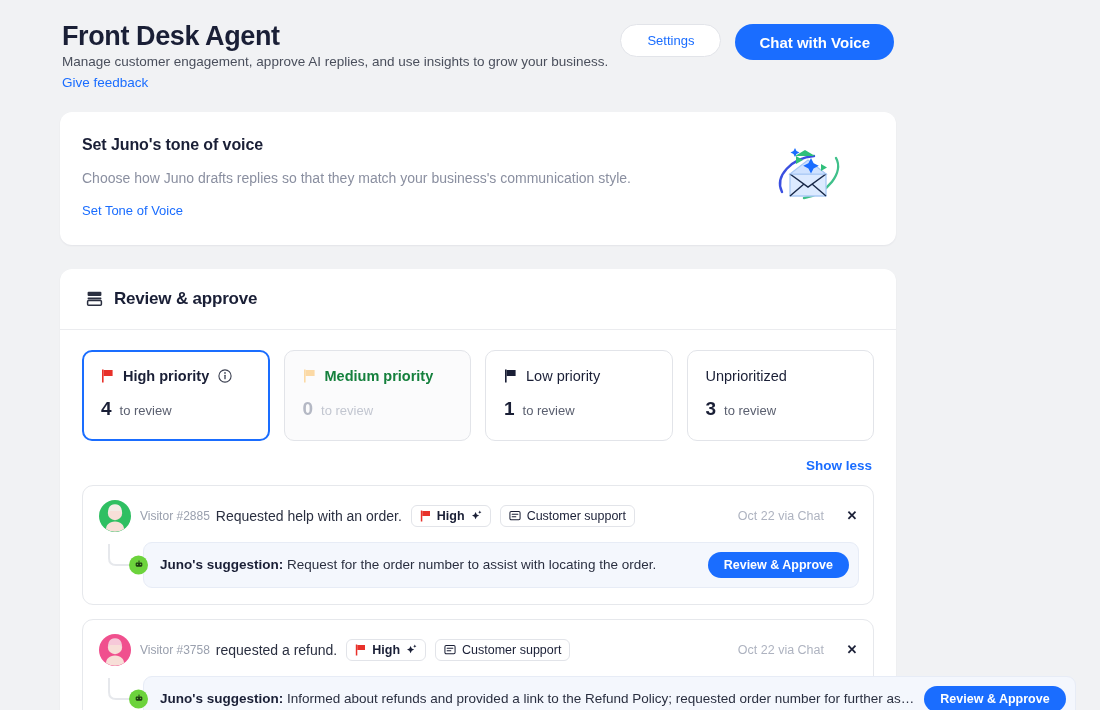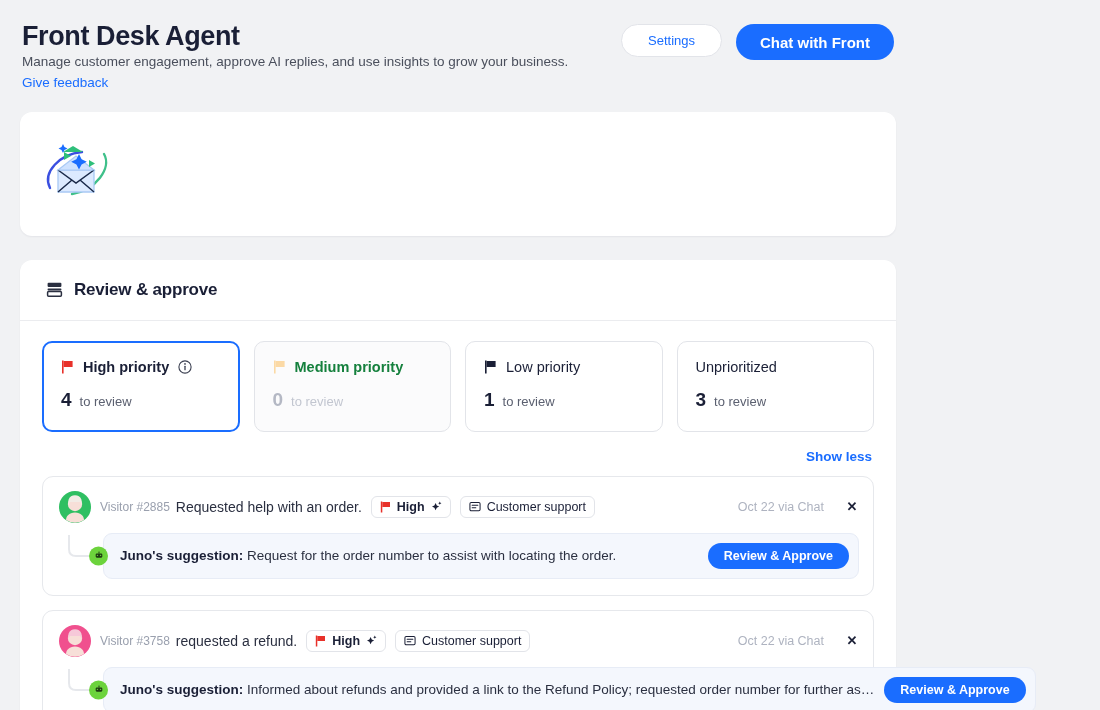--- a/index.html
+++ b/index.html
@@ -2,21 +2,21 @@
 <html><head>
 <meta charset="utf-8">
 <style>
   * { box-sizing: border-box; margin: 0; padding: 0; }
   html, body {
     width: 1100px; height: 710px;
     background: #f1f2f4;
     font-family: "Liberation Sans", sans-serif;
     overflow: hidden;
   }
-  .page { width: 916px; height: 710px; position: relative; }
+  .page { width: 916px; height: 710px; position: relative; padding-left: 40px; }
 
   
   .header {
     padding: 18px 22px 0 22px;
     display: flex; align-items: flex-start; justify-content: space-between;
   }
   .header-left { padding-top: 2px; }
   .page-title {
     font-size: 27px; font-weight: bold; color: #1a1f36;
     letter-spacing: -0.4px; line-height: 1.2;
@@ -149,25 +149,30 @@
 <div class="page">
 
   <div class="header">
     <div class="header-left">
       <div class="page-title">Front Desk Agent</div>
       <div class="page-subtitle">Manage customer engagement, approve AI replies, and use insights to grow your business.</div>
       <div class="feedback-link">Give feedback</div>
     </div>
     <div class="header-actions">
       <button class="btn btn-settings">Settings</button>
-      <button class="btn btn-primary">Chat with Front</button>
+      <button class="btn btn-primary">Chat with Voice</button>
     </div>
   </div>
 
   <div class="card tone-card">
+    <div>
+      <div class="tone-title">Set Juno's tone of voice</div>
+      <div class="tone-desc">Choose how Juno drafts replies so that they match your business's communication style.</div>
+      <div class="tone-link">Set Tone of Voice</div>
+    </div>
     <div class="tone-illo">
       <svg viewBox="0 0 70 62" width="70" height="62">
         <path d="M8 46 C0 30, 18 12, 40 10" stroke="#3a4fe0" stroke-width="2.4" fill="none" stroke-linecap="round"></path>
         <path d="M62 12 C70 26, 54 48, 30 52" stroke="#3fc08a" stroke-width="2.4" fill="none" stroke-linecap="round"></path>
         <path d="M16 28 L52 28 L52 50 L16 50 Z" fill="#dceaff" stroke="#a9c9f5" stroke-width="1.3"></path>
         <path d="M16 28 L34 41 L52 28" fill="none" stroke="#1a2a4a" stroke-width="1.5"></path>
         <path d="M16 50 L30 38 M52 50 L38 38" stroke="#1a2a4a" stroke-width="1.5"></path>
         <path d="M16 28 L34 14 L52 28 Z" fill="#cfe2ff" stroke="#a9c9f5" stroke-width="1.2"></path>
         <path d="M22 10 l7 4 -7 4 z" fill="#2fbf7a"></path>
         <path d="M47 18 l6 3.5 -6 3.5 z" fill="#2fbf7a"></path>

